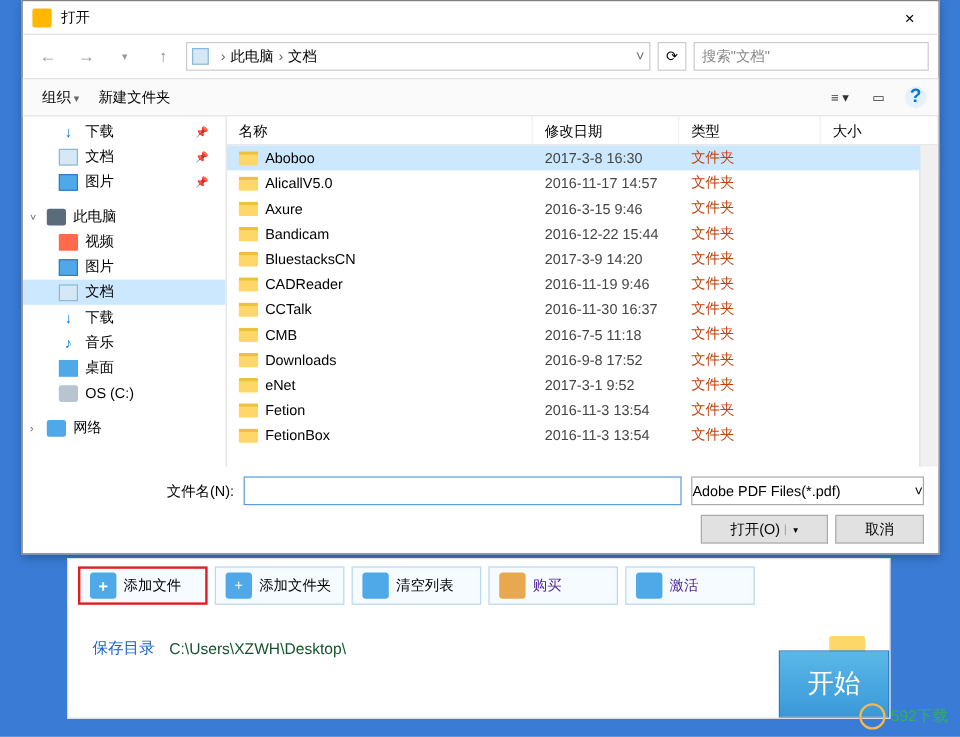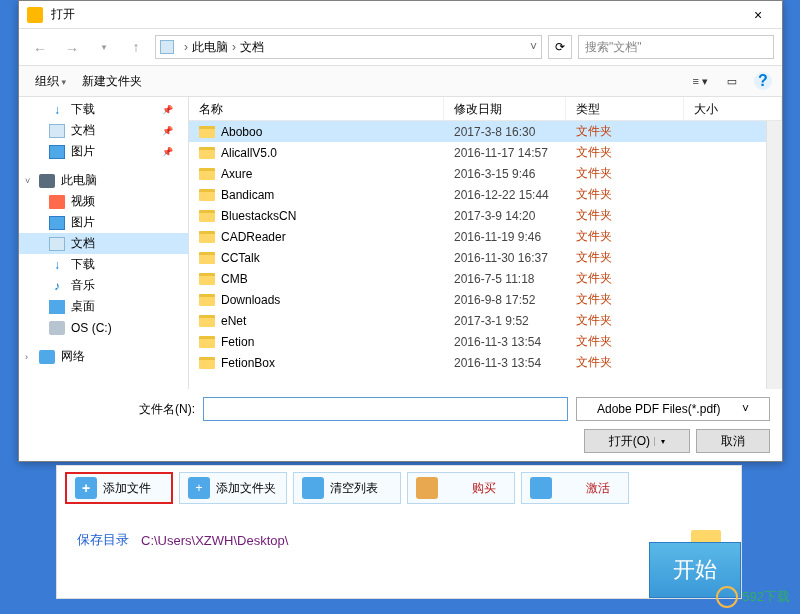--- a/index.html
+++ b/index.html
@@ -53,40 +53,40 @@
 .file-row.selected { background: #cce8ff; }
 .file-row .cell { padding: 0 10px; white-space: nowrap; overflow: hidden; }
 .file-row .fc-name { width: 255px; display: flex; align-items: center; }
 .file-row .fc-name .folder-icon { width: 16px; height: 12px; background: #ffd768; border-radius: 1px; margin-right: 6px; border-top: 3px solid #ecc23c; }
 .file-row .fc-date { width: 122px; color: #444; }
 .file-row .fc-type { width: 118px; color: #c2410c; }
 .bottom-panel { padding: 8px 12px; }
 .filename-row { display: flex; align-items: center; gap: 8px; margin-bottom: 8px; padding-left: 108px; }
 .filename-label { font-size: 12px; }
 .filename-input { flex: 1; height: 24px; border: 1px solid #5a9bd8; padding: 0 4px; font-size: 12px; }
-.filetype-select { width: 194px; height: 24px; border: 1px solid #aaa; font-size: 12px; display: flex; align-items: center; padding: 0 20px; justify-content: space-between; text-align: center; }
+.filetype-select { width: 194px; height: 24px; border: 1px solid #aaa; font-size: 12px; display: flex; align-items: center; padding: 0 0; justify-content: space-between; text-align: center; }
 .button-row { display: flex; justify-content: flex-end; gap: 6px; padding-right: 0; }
 .win-button { height: 24px; min-width: 72px; border: 1px solid #aaa; background: #e1e1e1; font-size: 12px; padding: 0 24px; display: flex; align-items: center; justify-content: center; cursor: pointer; }
 .win-button.split { position: relative; }
 .win-button.split::after { content: "▾"; font-size: 8px; margin-left: 4px; padding-left: 6px; border-left: 1px solid #aaa; }
 
 .app-area { position: absolute; top: 465px; left: 56px; right: 58px; height: 134px; background: #fff; border: 1px solid #ddd; }
 .app-toolbar { display: flex; gap: 6px; padding: 6px 8px; }
 .app-btn { width: 108px; height: 32px; border: 1px solid #b8d8f0; background: #f6fbff; display: flex; align-items: center; padding: 0 8px; font-size: 12px; gap: 6px; cursor: pointer; }
 .app-btn.highlight { border: 2px solid #e02020; }
 .app-btn .ai { width: 22px; height: 22px; border-radius: 3px; display: flex; align-items: center; justify-content: center; }
 .ai-add { background: #4fa8e8; color: #fff; font-weight: bold; font-size: 14px; }
 .ai-addf { background: #4fa8e8; color: #fff; }
 .ai-clear { background: #4fa8e8; }
 .ai-buy { background: #e8a84f; }
 .ai-activate { background: #4fa8e8; border-radius: 50%; }
-.app-btn .red { color: #b91c1c; margin-left: 28px; }
+.app-btn .red { color: #4c1d95; }
 .save-row { display: flex; align-items: center; padding: 0 20px; margin-top: 20px; gap: 12px; font-size: 13px; }
 .save-label { color: #2060d0; }
-.save-path { color: #701a75; flex: 1; }
+.save-path { color: #14532d; flex: 1; }
 .save-folder { width: 30px; height: 20px; background: #ffd768; border-radius: 2px; margin-left: auto; }
 .start-btn { position: absolute; right: 0; bottom: 0; width: 92px; height: 56px; background: linear-gradient(#5ab8e8,#3a98d8); color: #fff; font-size: 22px; display: flex; align-items: center; justify-content: center; border: 1px solid #2c7cc8; }
 .watermark { position: absolute; right: 10px; bottom: 6px; font-size: 13px; color: #2fb060; display: flex; align-items: center; gap: 4px; }
 .watermark .wm-icon { width: 22px; height: 22px; border: 2px solid #f5b84a; border-radius: 50%; position: relative; }
 .scrollbar-v { position: absolute; right: 0; top: 24px; bottom: 0; width: 16px; background: #f0f0f0; border-left: 1px solid #e0e0e0; }
 </style>
 </head>
 <body>
 
 <div class="dialog">

